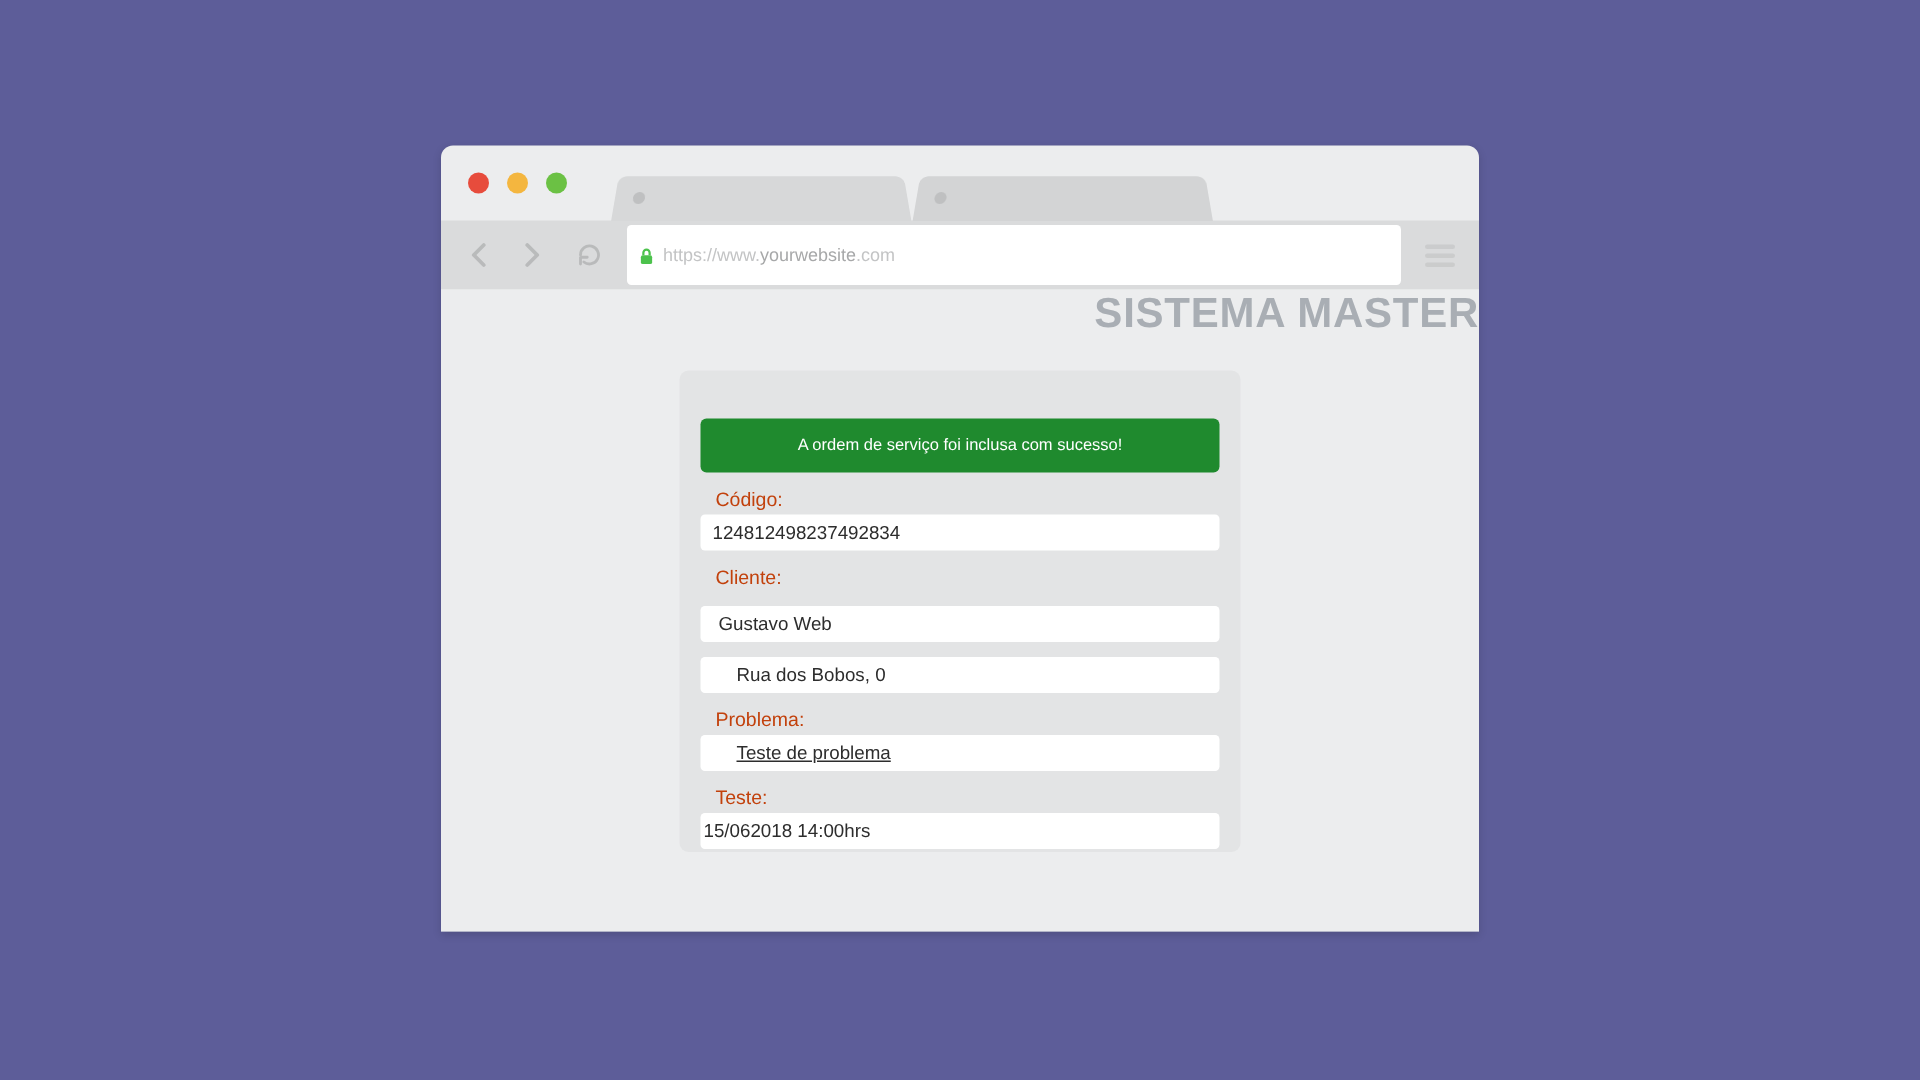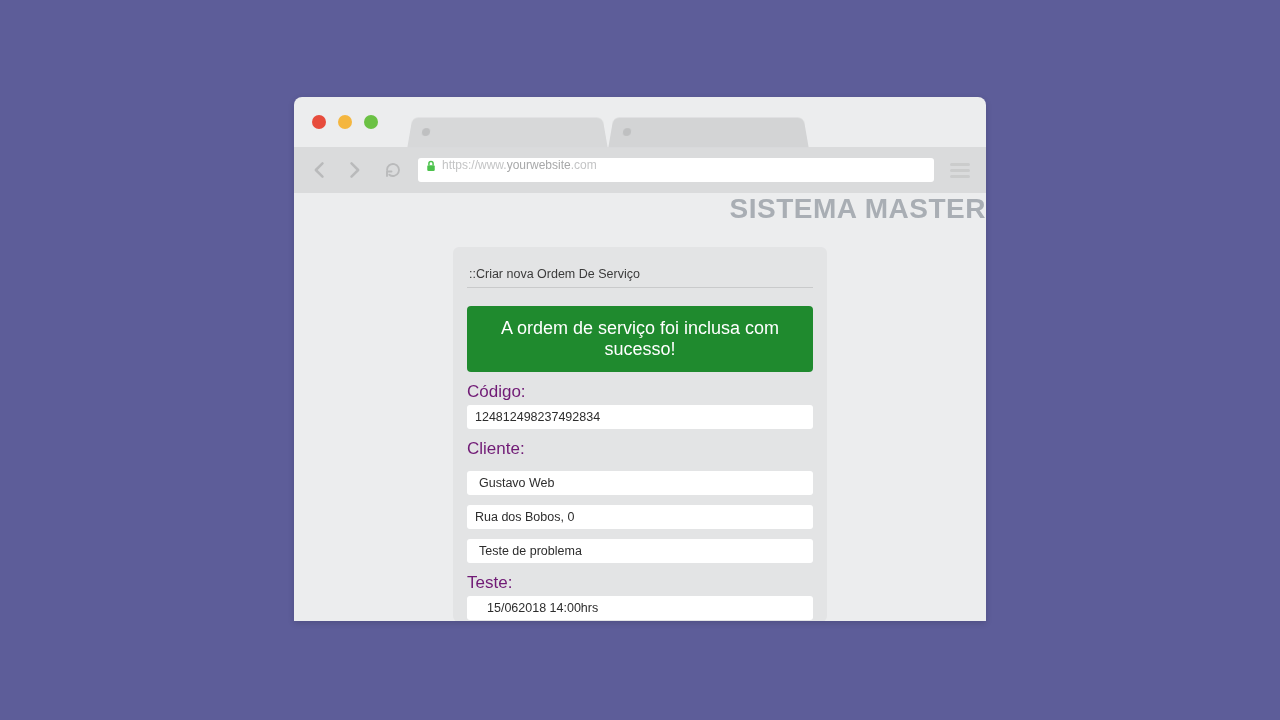--- a/index.html
+++ b/index.html
@@ -75,25 +75,25 @@
     gap: 16px;
   }
   .nav-icons { display: flex; align-items: center; gap: 14px; }
   .nav-arrow {
     width: 20px; height: 20px; position: relative; opacity: 0.55;
   }
   .nav-arrow svg { display:block; }
   .reload { width: 18px; height:18px; opacity:0.55; margin-left: 6px;}
   .urlbar {
     flex: 1;
-    height: 24px;
+    height: 40px;
     background: #fff;
     border-radius: 3px;
     display: flex;
-    align-items: flex-start;
+    align-items: center;
     padding: 0 8px;
     gap: 6px;
   }
   .lock {
     width: 10px; height: 12px;
   }
   .url {
     font-size: 12px;
     color: #c3c4c5;
     white-space: nowrap;
@@ -129,29 +129,30 @@
     color: #3b3b3b;
     padding: 6px 0 6px 2px;
     border-bottom: 1px solid #c9cacb;
   }
   .alert {
     margin-top: 18px;
     background: #1f8a2e;
     color: #fff;
     border-radius: 4px;
     text-align: center;
-    font-size: 18px;
+    font-size: 11px;
     padding: 12px 6px;
   }
   .field { margin-top: 10px; }
   .field label {
     display: block;
-    font-size: 17px;
-    color: #701a75;
+    font-size: 13px;
+    color: #c2410c;
     margin-bottom: 3px;
+    margin-left: 10px;
   }
   .field .input {
     background: #fff;
     border-radius: 3px;
     font-size: 12.5px;
     padding: 5px 8px;
     color: #2d2d2d;
     min-height: 24px;
     display: flex;
     align-items: center;
@@ -207,52 +208,52 @@
       <div></div>
         <div></div>
         <div></div>
     </div>
   </div>
 
   <div class="viewport">
     <h1 class="app-title">SISTEMA MASTER</h1>
 
     <div class="card">
-      <div class="card-header">::Criar nova Ordem De Serviço</div>
 
       <div class="alert">A ordem de serviço foi inclusa com sucesso!</div>
 
       <div class="field">
         <label>Código:</label>
         <div class="input">
             <span>124812498237492834</span>
           </div>
       </div>
 
       <div class="field">
         <label>Cliente:</label>
         <div class="input" style="padding-left:12px;margin-top:12px;">
             <span>Gustavo Web</span>
           </div>
       </div>
 
       <div class="field">
-        <div class="input" style="padding-left:8px;">
+        <div class="input" style="padding-left:24px;">
             <span>Rua dos Bobos, 0</span>
           </div>
       </div>
 
       <div class="field">
-        <div class="input" style="padding-left:12px;">
+        <label>Problema:</label>
+        <div class="input" style="padding-left:24px;text-decoration:underline;">
             <span>Teste de problema</span>
           </div>
       </div>
 
       <div class="field">
         <label>Teste:</label>
-        <div class="input" style="padding-left:20px;">
+        <div class="input" style="padding-left:2px;">
             <span>15/062018 14:00hrs</span>
           </div>
       </div>
 
     </div>
   </div>
 </div>
 
 </body></html>

